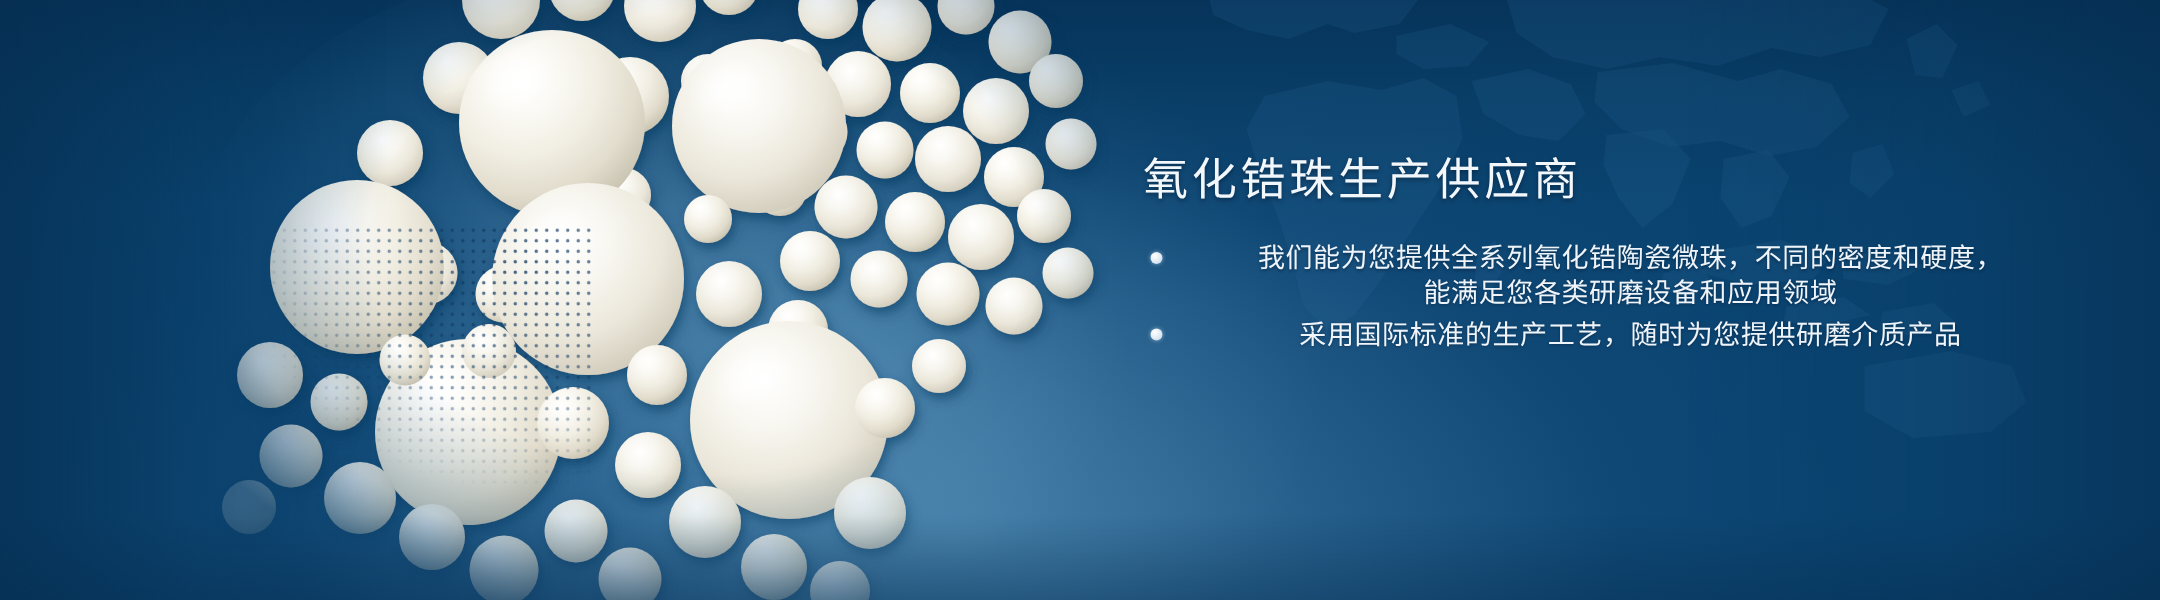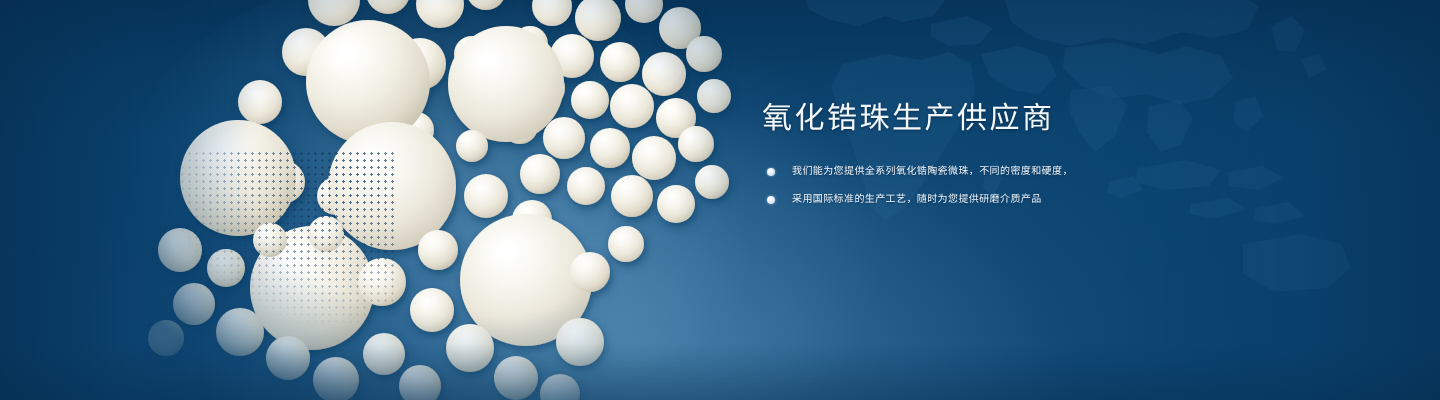--- a/index.html
+++ b/index.html
@@ -3,21 +3,21 @@
 <meta charset="utf-8">
 <title>Banner</title>
 <style>
   html,body{margin:0;padding:0;background:#0a4471;}
   *{box-sizing:border-box;}
 
   .banner{
     position:relative;
     width:1440px;height:400px;
     overflow:hidden;
-    font-family:Liberation Mono, monospace;
+    font-family:Liberation Serif, serif;
     background:#3b82f6;
   }
 
   
   .bg-base{
     position:absolute;inset:0;
     background:#0a4471;
   }
   
   .bg-glow{
@@ -106,24 +106,25 @@
   }
   .bullets{
     list-style:none;
     margin:0;padding:0;
   }
   .bullet{
     position:relative;
     padding-left:30px;
     margin-bottom:6px;
     color:#eef4fa;
-    font-size:10px;
+    font-size:18px;
     line-height:22px;
     letter-spacing:.4px;
     text-shadow:0 1px 2px rgba(2,24,46,.45);
+    text-align:center;
   }
   .bullet:last-child{margin-bottom:0;}
   .dot{
     position:absolute;
     left:5px;top:7px;
     width:8px;height:8px;
     border-radius:50%;
     background:radial-gradient(circle at 35% 32%, #ffffff 0%, #dfeaf4 55%, #b9cfe2 100%);
     box-shadow:0 0 3px rgba(210,232,248,.55);
   }
@@ -320,20 +321,21 @@
   <div class="bg-vignette"></div>
 
   <div class="copy">
     <h1 class="headline">氧化锆珠生产供应商</h1>
 
     <ul class="bullets">
 
       <li class="bullet">
         <span class="dot"></span>
         <span class="bullet-line">我们能为您提供全系列氧化锆陶瓷微珠，不同的密度和硬度，</span>
+        <span class="bullet-line">能满足您各类研磨设备和应用领域</span>
       </li>
 
 
       <li class="bullet">
         <span class="dot"></span>
         <span class="bullet-line">采用国际标准的生产工艺，随时为您提供研磨介质产品</span>
       </li>
 
     </ul>
   </div>

